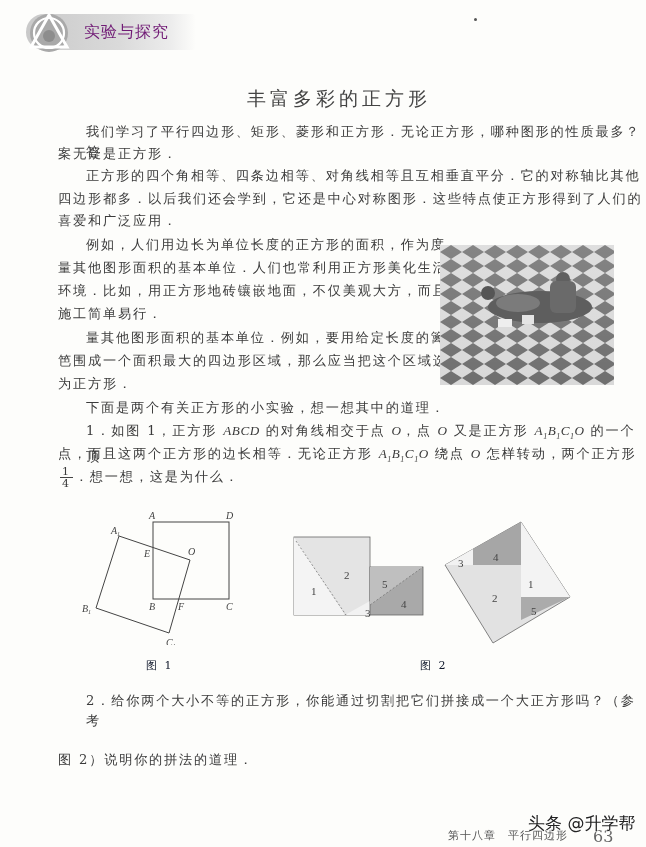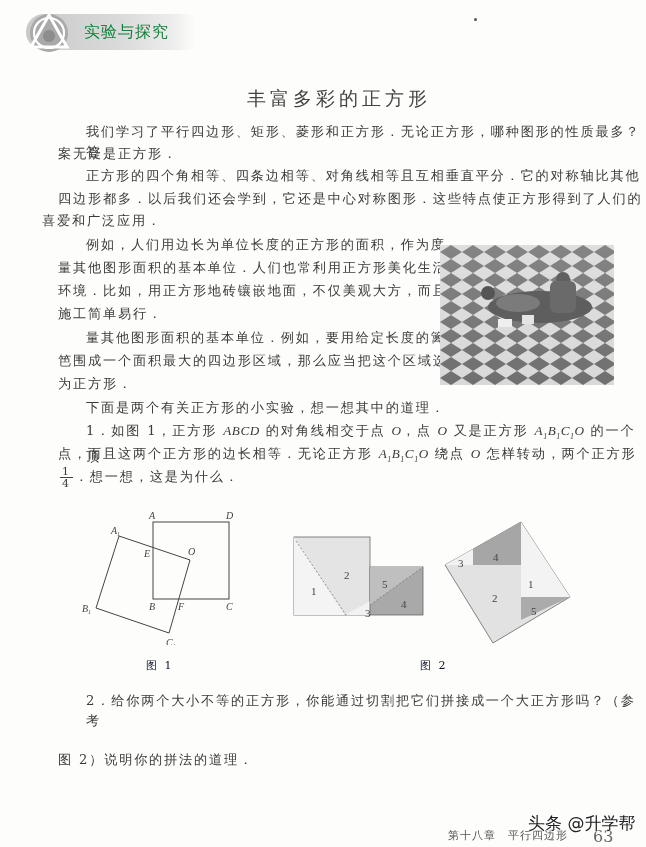--- a/index.html
+++ b/index.html
@@ -9,21 +9,21 @@
     font-family:"DejaVu Serif", "Liberation Serif", serif;
     color:#3a3a3a;
   }
   .banner {
     position:absolute; left:26px; top:14px; width:170px; height:36px;
     border-radius:18px 4px 4px 18px;
     background:linear-gradient(90deg,#c9c9c9 0%,#dadada 55%,#ececec 85%,rgba(240,240,240,0) 100%);
   }
   .banner-logo { position:absolute; left:28px; top:12px; width:42px; height:42px; }
   .banner-text {
-    position:absolute; left:84px; top:22px; font-size:16px; color:#15803d;
+    position:absolute; left:84px; top:22px; font-size:16px; color:#701a75;
     font-family:"DejaVu Sans","Liberation Sans",sans-serif; letter-spacing:1px;
   }
   .dot { position:absolute; left:474px; top:18px; width:3px; height:3px; background:#555; border-radius:50%; }
   .title {
     position:absolute; left:0; width:646px; top:86px; text-align:center;
     font-size:19px; letter-spacing:4px; color:#444;padding-left:16px;
   }
   .p { position:absolute; font-size:13.2px; line-height:20px; letter-spacing:1.8px; color:#3b3b3b; }
   .ital { font-family:"Liberation Serif","DejaVu Serif",serif; font-style:italic; letter-spacing:0.5px; }
   sub { font-size:8px; }
@@ -54,21 +54,21 @@
 <div class="banner-text">实验与探究</div>
 <div class="dot"></div>
 
 <div class="title">丰富多彩的正方形</div>
 
 <div class="p" style="left:86px;top:122px;">我们学习了平行四边形、矩形、菱形和正方形．无论正方形，哪种图形的性质最多？答</div>
 <div class="p" style="left:58px;top:144px;">案无疑是正方形．</div>
 
 <div class="p" style="left:86px;top:166px;">正方形的四个角相等、四条边相等、对角线相等且互相垂直平分．它的对称轴比其他</div>
 <div class="p" style="left:58px;top:189px;">四边形都多．以后我们还会学到，它还是中心对称图形．这些特点使正方形得到了人们的</div>
-<div class="p" style="left:42px;top:211px;">喜爱和广泛应用．</div>
+<div class="p" style="left:58px;top:211px;">喜爱和广泛应用．</div>
 
 <div class="p" style="left:86px;top:235px;">例如，人们用边长为单位长度的正方形的面积，作为度</div>
 <div class="p" style="left:58px;top:258px;">量其他图形面积的基本单位．人们也常利用正方形美化生活</div>
 <div class="p" style="left:58px;top:281px;">环境．比如，用正方形地砖镶嵌地面，不仅美观大方，而且</div>
 <div class="p" style="left:58px;top:304px;">施工简单易行．</div>
 
 <div class="p" style="left:86px;top:328px;">量其他图形面积的基本单位．例如，要用给定长度的篱</div>
 <div class="p" style="left:58px;top:351px;">笆围成一个面积最大的四边形区域，那么应当把这个区域选</div>
 <div class="p" style="left:58px;top:374px;">为正方形．</div>
 

